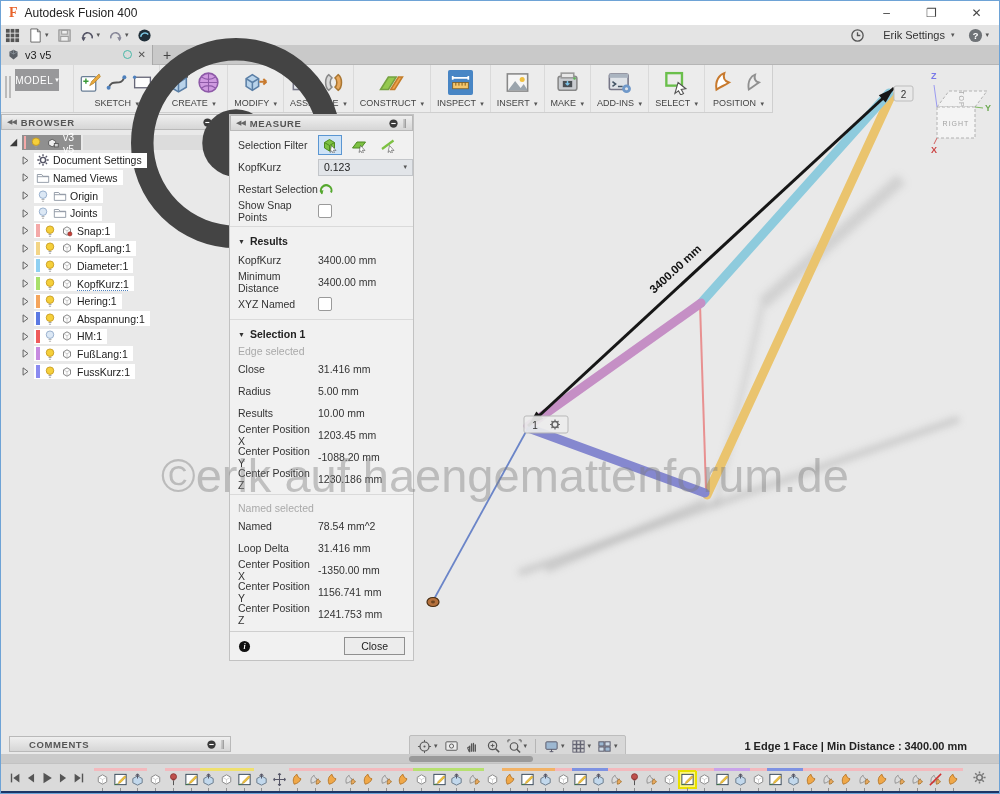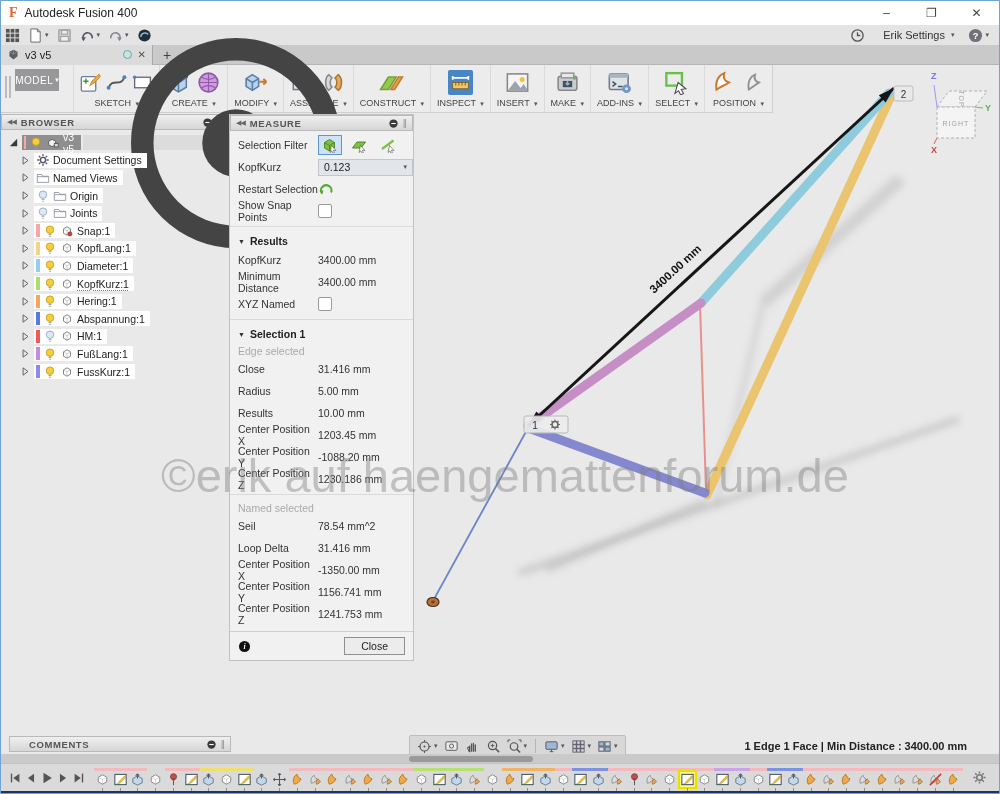--- a/index.html
+++ b/index.html
@@ -895,21 +895,21 @@
           </div>
           <div class="m-row">
             <span class="m-label">Center Position Z</span>
             <span class="m-value">1230.186 mm</span>
           </div>
         </div>
       <div class="sep"></div>
       <div class="sub">Named selected</div>
       <div id="sel2-rows">
           <div class="m-row">
-            <span class="m-label">Seil</span>
+            <span class="m-label">Named</span>
             <span class="m-value">78.54 mm^2</span>
           </div>
           <div class="m-row">
             <span class="m-label">Loop Delta</span>
             <span class="m-value">31.416 mm</span>
           </div>
           <div class="m-row">
             <span class="m-label">Center Position X</span>
             <span class="m-value">-1350.00 mm</span>
           </div>

